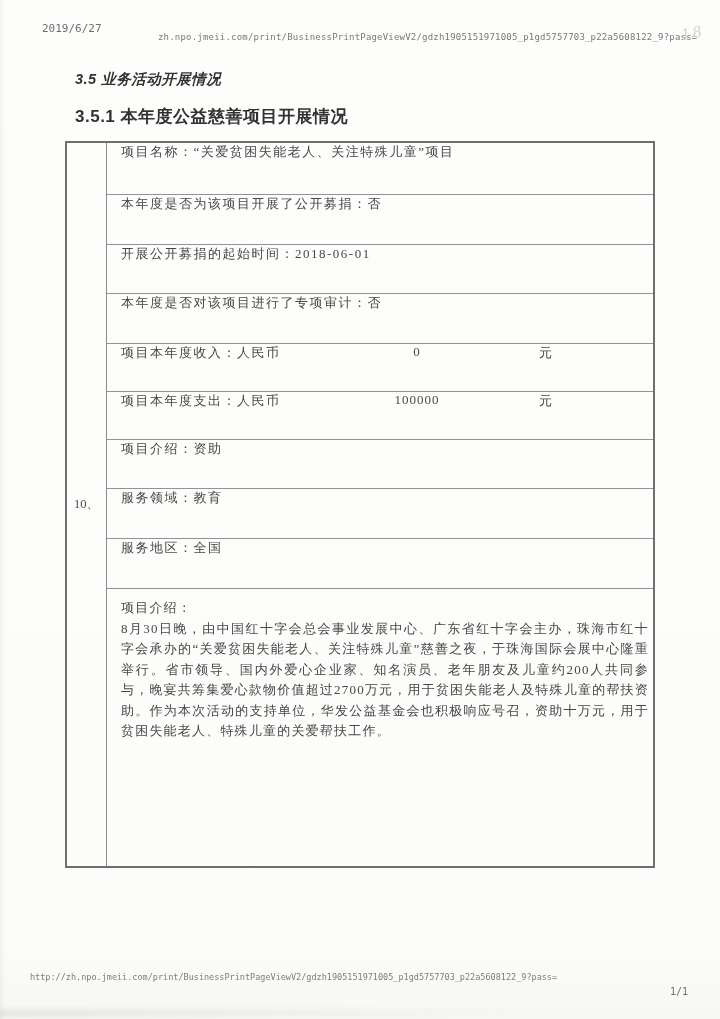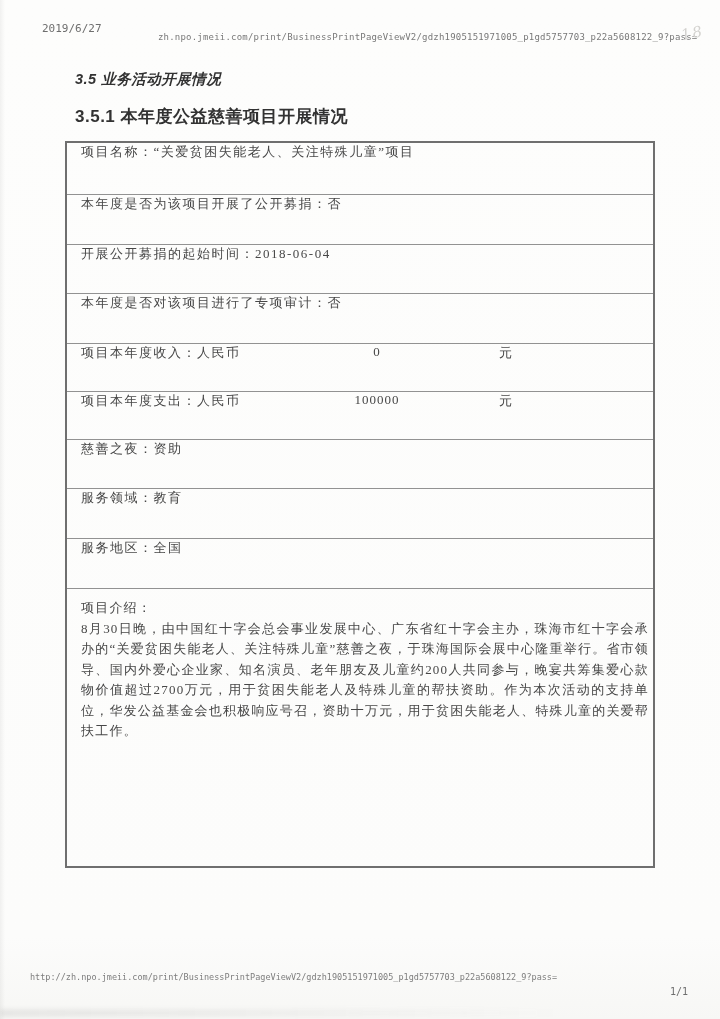--- a/index.html
+++ b/index.html
@@ -113,52 +113,53 @@
 <div class="page">
 
   <span class="hdr-date">2019/6/27</span>
   <span class="hdr-url">zh.npo.jmeii.com/print/BusinessPrintPageViewV2/gdzh1905151971005_p1gd5757703_p22a5608122_9?pass=</span>
   <span class="hdr-note">18</span>
 
   <div class="h-sec">3.5 业务活动开展情况</div>
   <div class="h-sub">3.5.1 本年度公益慈善项目开展情况</div>
 
   <div class="ptable">
+    <div class="idx-cell">10、</div>
     <div class="rows">
 
       <div class="row r52">
         <span>项目名称：“关爱贫困失能老人、关注特殊儿童”项目</span>
       </div>
 
       <div class="row r50">
         <span>本年度是否为该项目开展了公开募捐：否</span>
       </div>
 
       <div class="row r49">
-        <span>开展公开募捐的起始时间：2018-06-04</span>
+        <span>开展公开募捐的起始时间：2018-06-01</span>
       </div>
 
       <div class="row r50">
         <span>本年度是否对该项目进行了专项审计：否</span>
       </div>
 
       <div class="row r48">
         <span>项目本年度收入：人民币</span>
         <span class="amt">0</span>
         <span class="unit">元</span>
       </div>
 
       <div class="row r48">
         <span>项目本年度支出：人民币</span>
         <span class="amt">100000</span>
         <span class="unit">元</span>
       </div>
 
       <div class="row r49">
-        <span>慈善之夜：资助</span>
+        <span>项目介绍：资助</span>
       </div>
 
 
       <div class="row r50">
         <span>服务领域：教育</span>
       </div>
 
       <div class="row r50">
         <span>服务地区：全国</span>
       </div>

